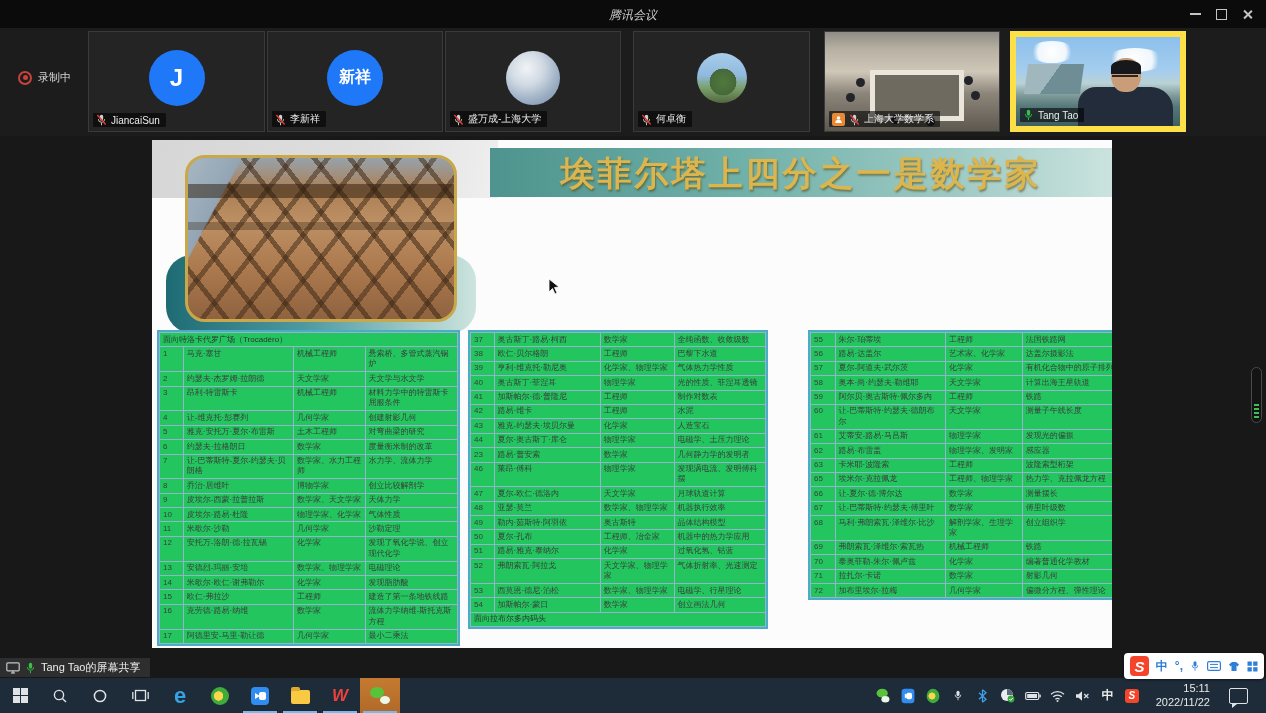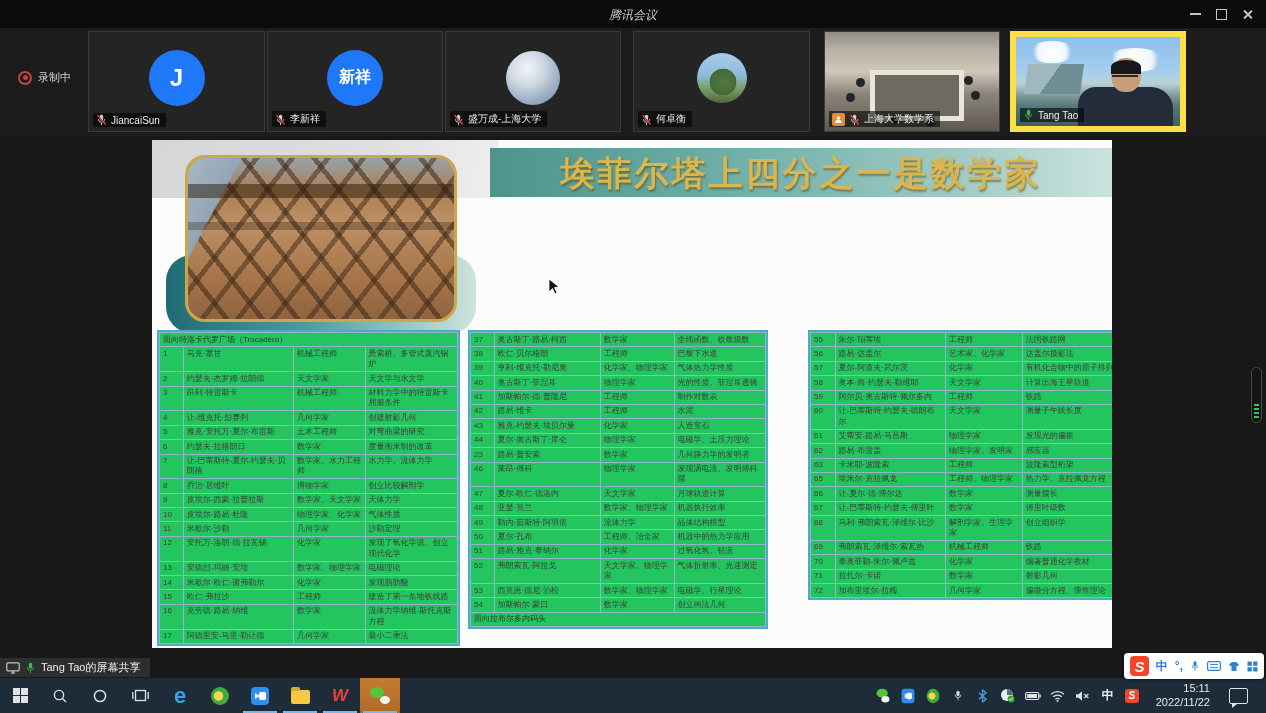--- a/index.html
+++ b/index.html
@@ -447,21 +447,21 @@
             </tr>
             <tr>
               <td>48</td>
               <td>亚瑟·莫兰</td>
               <td>数学家、物理学家</td>
               <td>机器执行效率</td>
             </tr>
             <tr>
               <td>49</td>
               <td>勒内·茹斯特·阿羽依</td>
-              <td>流体力学</td>
+              <td>奥古斯特</td>
               <td>晶体结构模型</td>
             </tr>
             <tr>
               <td>50</td>
               <td>夏尔·孔布</td>
               <td>工程师、冶金家</td>
               <td>机器中的热力学应用</td>
             </tr>
             <tr>
               <td>51</td>

